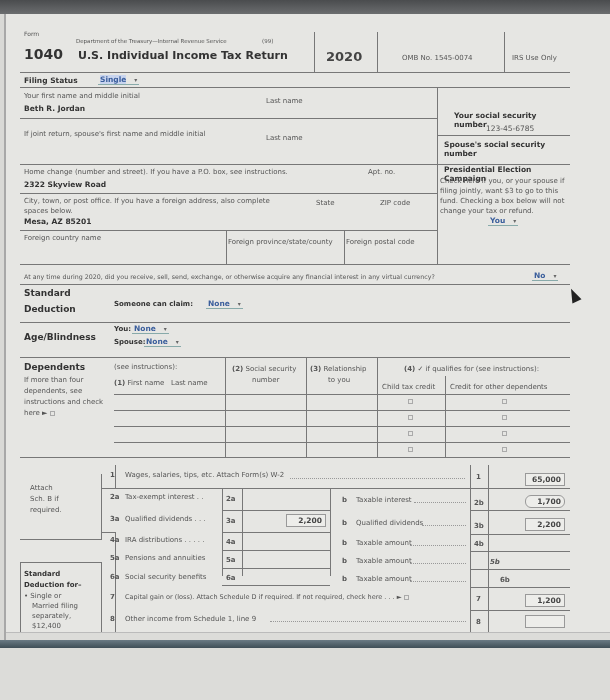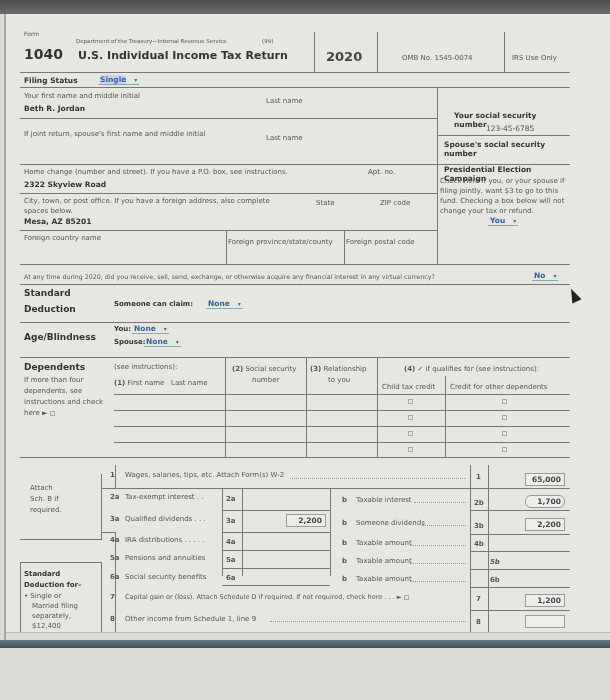--- a/index.html
+++ b/index.html
@@ -178,21 +178,21 @@
     <span class="abs lnum" style="left:454px;top:485px;">2b</span>
     <div class="amount" style="left:505px;top:481px;border-radius:6px;">1,700</div>
     <div class="hline" style="left:202px;top:496px;width:108px;"></div>
     <div class="hline" style="left:450px;top:496px;width:100px;"></div>
 
     <span class="abs lnum" style="left:90px;top:501px;">3a</span>
     <span class="abs small" style="left:105px;top:501px;">Qualified dividends . . .</span>
     <span class="abs lnum" style="left:206px;top:503px;">3a</span>
     <div class="amount" style="left:266px;top:500px;">2,200</div>
     <span class="abs lnum" style="left:322px;top:505px;">b</span>
-    <span class="abs small" style="left:336px;top:505px;">Someone dividends</span>
+    <span class="abs small" style="left:336px;top:505px;">Qualified dividends</span>
     <span class="abs dots" style="left:402px;top:511px;width:44px;"></span>
     <span class="abs lnum" style="left:454px;top:508px;">3b</span>
     <div class="amount" style="left:505px;top:504px;">2,200</div>
     <div class="hline" style="left:202px;top:518px;width:108px;"></div>
     <div class="hline" style="left:450px;top:520px;width:100px;"></div>
 
     <span class="abs lnum" style="left:90px;top:522px;">4a</span>
     <span class="abs small" style="left:105px;top:522px;">IRA distributions . . . . .</span>
     <span class="abs lnum" style="left:206px;top:524px;">4a</span>
     <span class="abs lnum" style="left:322px;top:525px;">b</span>
@@ -211,21 +211,21 @@
     <span class="abs lnum" style="left:470px;top:544px;font-style:italic;">5b</span>
     <div class="hline" style="left:202px;top:554px;width:108px;"></div>
     <div class="hline" style="left:450px;top:555px;width:100px;"></div>
 
     <span class="abs lnum" style="left:90px;top:559px;">6a</span>
     <span class="abs small" style="left:105px;top:559px;">Social security benefits</span>
     <span class="abs lnum" style="left:206px;top:560px;">6a</span>
     <span class="abs lnum" style="left:322px;top:561px;">b</span>
     <span class="abs small" style="left:336px;top:561px;">Taxable amount</span>
     <span class="abs dots" style="left:390px;top:567px;width:56px;"></span>
-    <span class="abs lnum" style="left:470px;top:562px;text-align:center;">6b</span>
+    <span class="abs lnum" style="left:480px;top:562px;text-align:center;">6b</span>
     <div class="hline" style="left:202px;top:571px;width:108px;"></div>
     <div class="hline" style="left:450px;top:573px;width:100px;"></div>
 
     <span class="abs lnum" style="left:90px;top:579px;">7</span>
     <span class="abs small" style="left:105px;top:579px;font-size:6.5px;"><span>Capital gain or (loss). Attach Schedule D if required. If not required, check here . . . ►</span> <span class="cb"></span></span>
     <span class="abs lnum" style="left:456px;top:581px;">7</span>
     <div class="amount" style="left:505px;top:580px;">1,200</div>
     <div class="hline" style="left:450px;top:596px;width:100px;"></div>
 
     <span class="abs lnum" style="left:90px;top:601px;">8</span>

